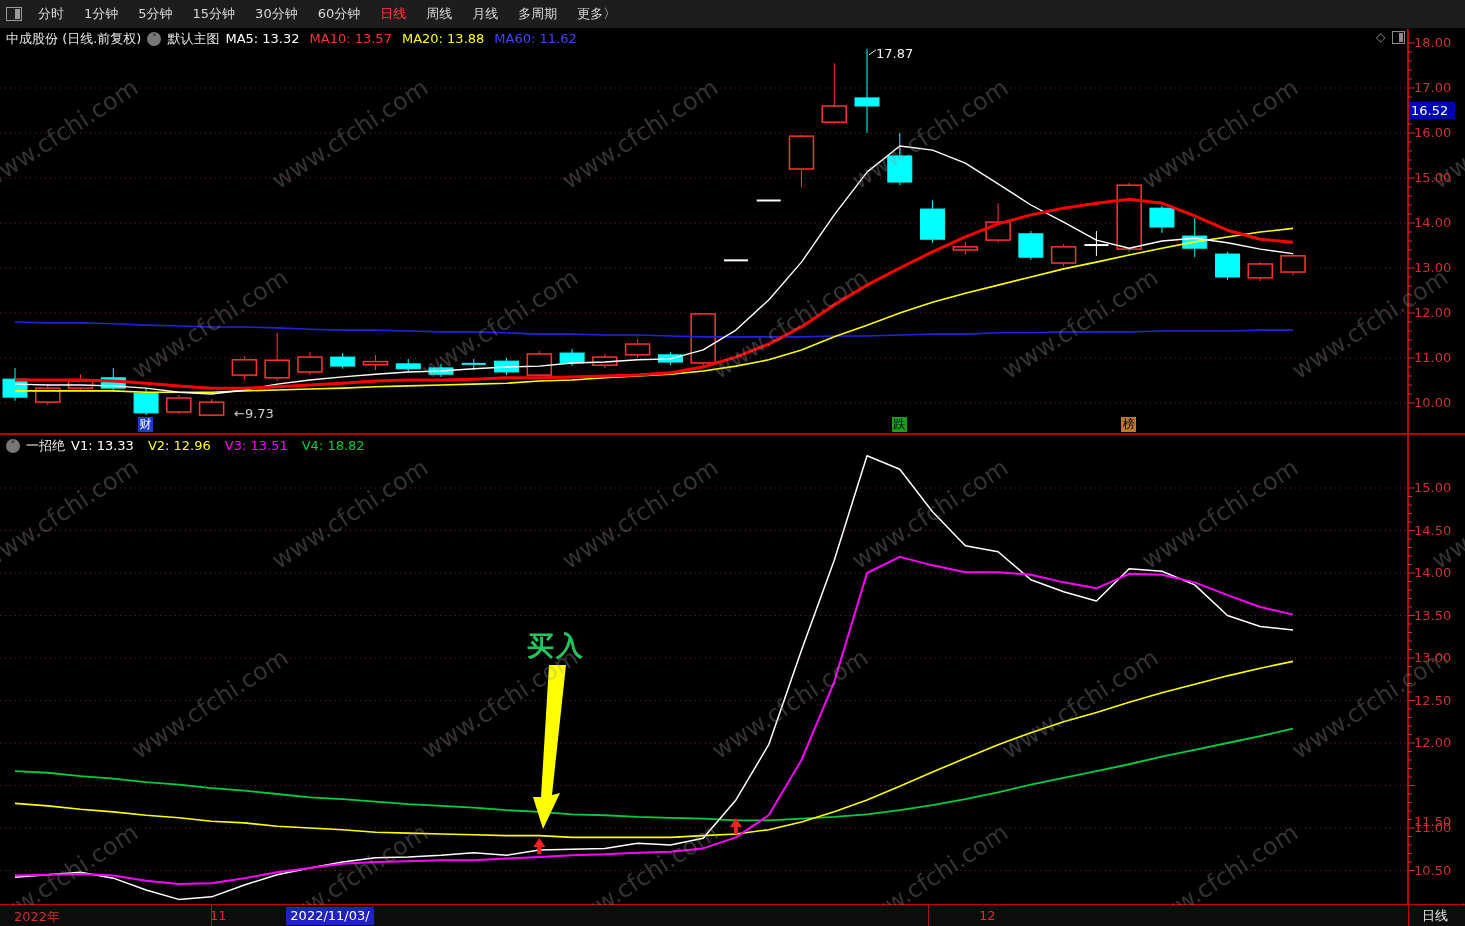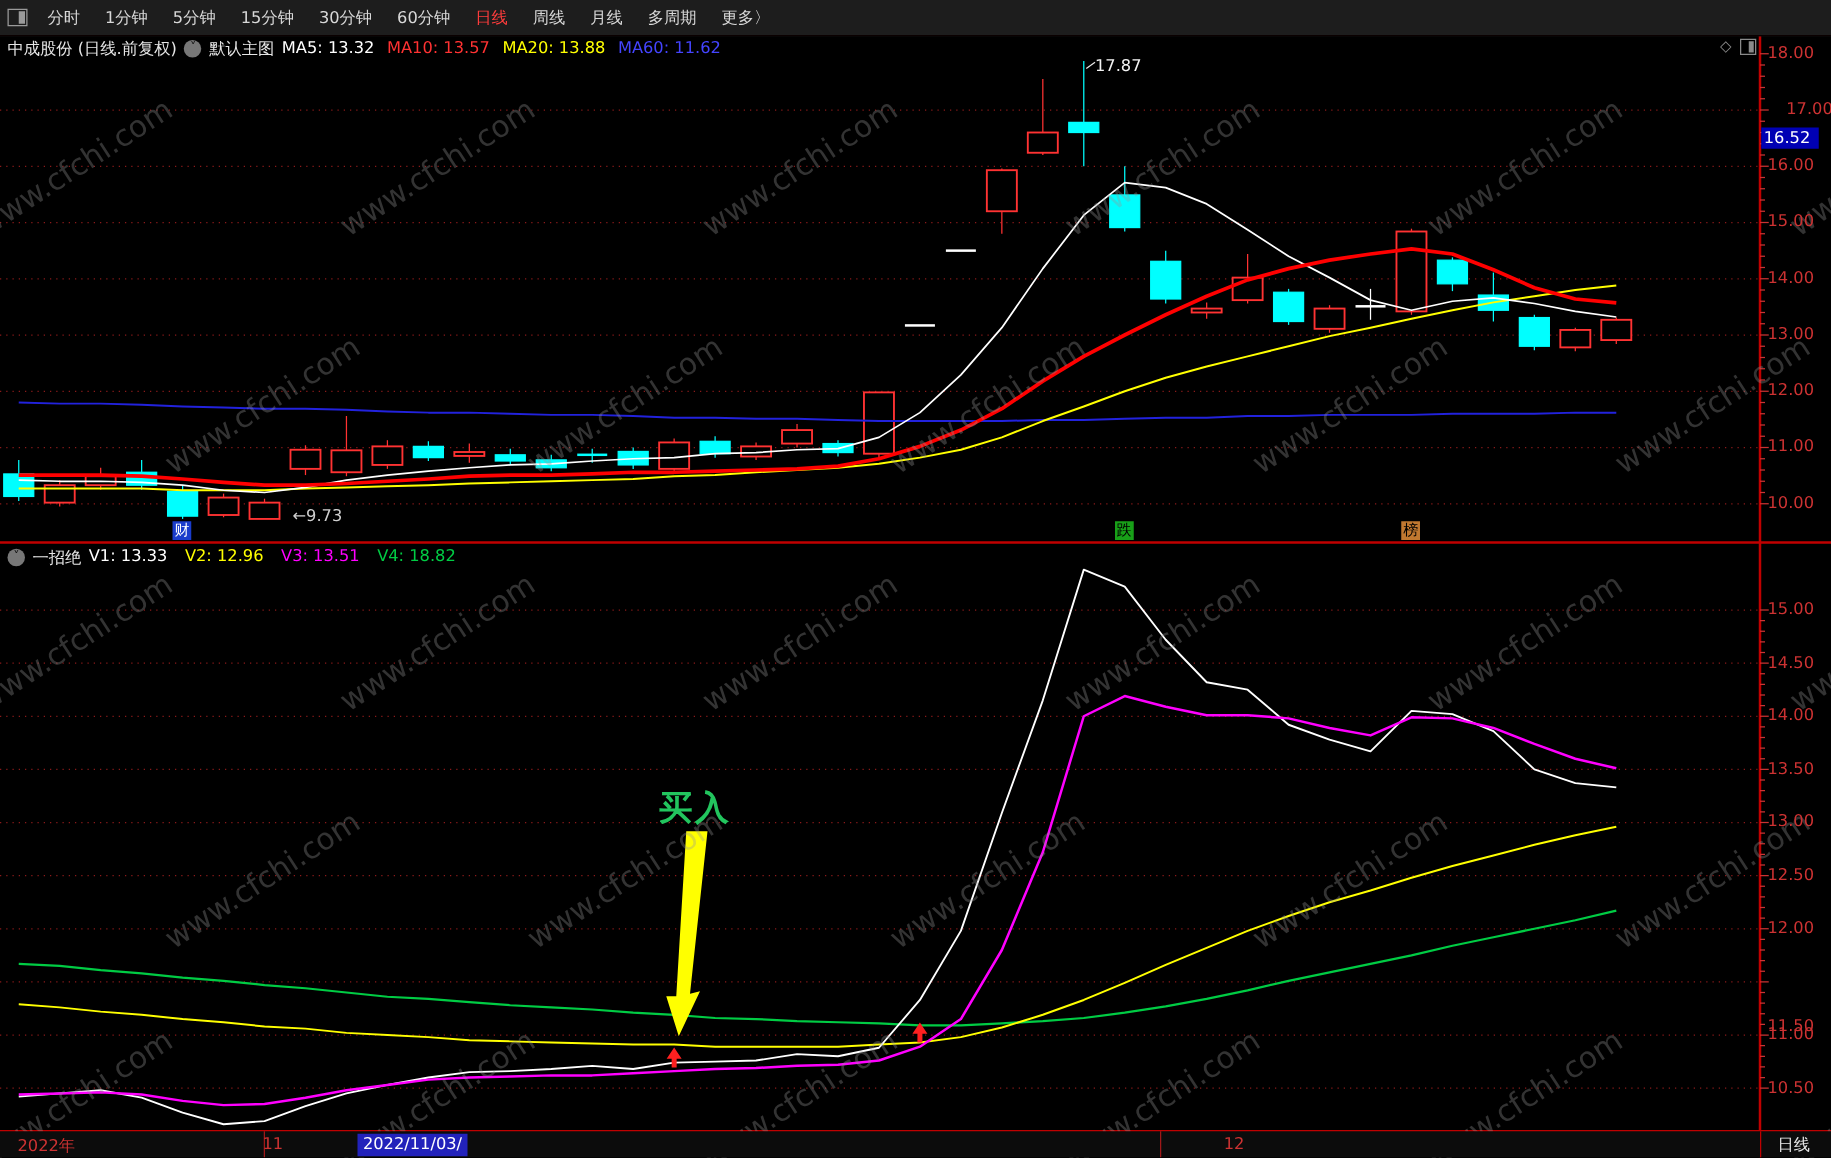--- a/index.html
+++ b/index.html
@@ -376,21 +376,21 @@
     <div class="wm" style="left: 700px; top: 690px;">www.cfchi.com</div>
     <div class="wm" style="left: 990px; top: 690px;">www.cfchi.com</div>
     <div class="wm" style="left: 1280px; top: 690px;">www.cfchi.com</div>
     <div class="wm" style="left: -30px; top: 865px;">www.cfchi.com</div>
     <div class="wm" style="left: 260px; top: 865px;">www.cfchi.com</div>
     <div class="wm" style="left: 550px; top: 865px;">www.cfchi.com</div>
     <div class="wm" style="left: 840px; top: 865px;">www.cfchi.com</div>
     <div class="wm" style="left: 1130px; top: 865px;">www.cfchi.com</div>
     <div class="wm" style="left: 1420px; top: 865px;">www.cfchi.com</div>
     <div class="axis-label" style="top: 35px;">18.00</div>
-    <div class="axis-label" style="top: 80px; margin-left: 15px;">17.00</div>
+    <div class="axis-label" style="top: 80px;">17.00</div>
     <div class="axis-label" style="top: 125px; text-align: right;">16.00</div>
     <div class="axis-label" style="top: 170px;">15.00</div>
     <div class="axis-label" style="top: 215px;">14.00</div>
     <div class="axis-label" style="top: 260px;">13.00</div>
     <div class="axis-label" style="top: 305px;">12.00</div>
     <div class="axis-label" style="top: 350px;">11.00</div>
     <div class="axis-label" style="top: 395px;">10.00</div>
     <div class="axis-label" style="top: 480px;">15.00</div>
     <div class="axis-label" style="top: 522.5px;">14.50</div>
     <div class="axis-label" style="top: 565px;">14.00</div>

